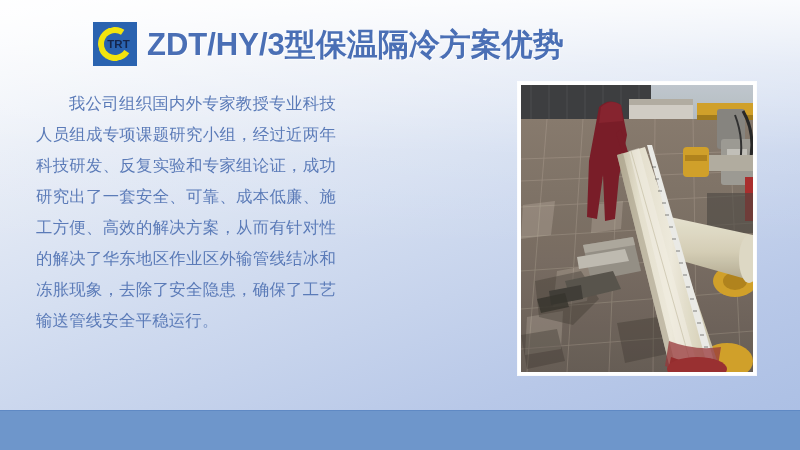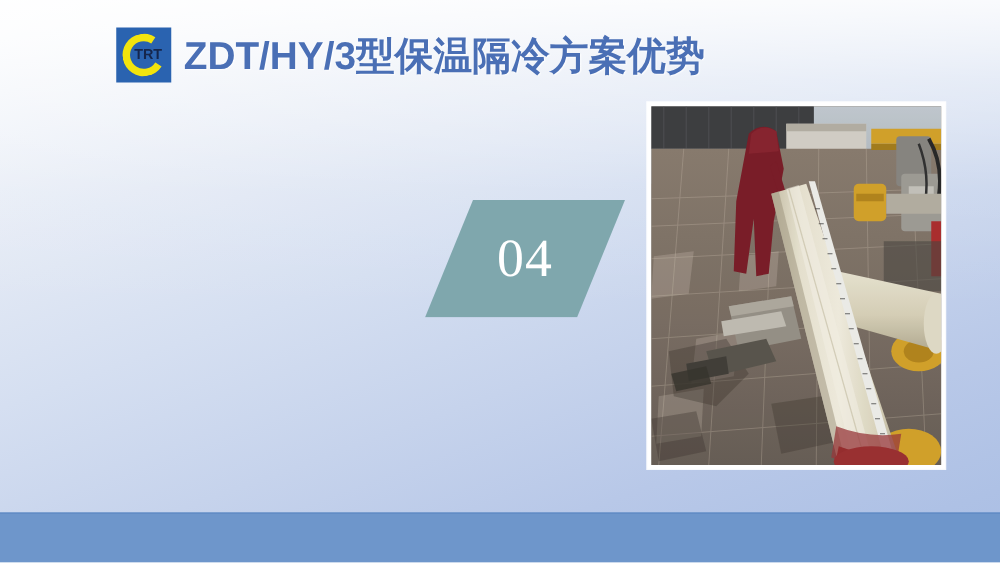--- a/index.html
+++ b/index.html
@@ -189,25 +189,22 @@
   <div id="header">
 
     <div id="logo-mark">
       <div class="ring"></div>
       <div class="trt">TRT</div>
     </div>
 
     <div id="title-text">ZDT/HY/3型保温隔冷方案优势</div>
   </div>
 
-
-  <div id="number-badge">
-    <div class="shape"></div>
-    <div class="num">04</div>
-  </div>
+  <div id="body-copy">我公司组织国内外专家教授专业科技人员组成专项课题研究小组，经过近两年科技研发、反复实验和专家组论证，成功研究出了一套安全、可靠、成本低廉、施工方便、高效的解决方案，从而有针对性的解决了华东地区作业区外输管线结冰和冻胀现象，去除了安全隐患，确保了工艺输送管线安全平稳运行。</div>
+
 
   <div id="photo-frame">
     <div id="photo-image">
       <svg width="232" height="287" viewBox="0 0 232 287" preserveAspectRatio="none" xmlns="http://www.w3.org/2000/svg">
         <defs>
           <linearGradient id="skyG" x1="0" y1="0" x2="0" y2="1">
             <stop offset="0%" stop-color="#c7cfd6"></stop>
             <stop offset="100%" stop-color="#b2b9bf"></stop>
           </linearGradient>
           <linearGradient id="pipeG" x1="0" y1="0" x2="1" y2="0">

